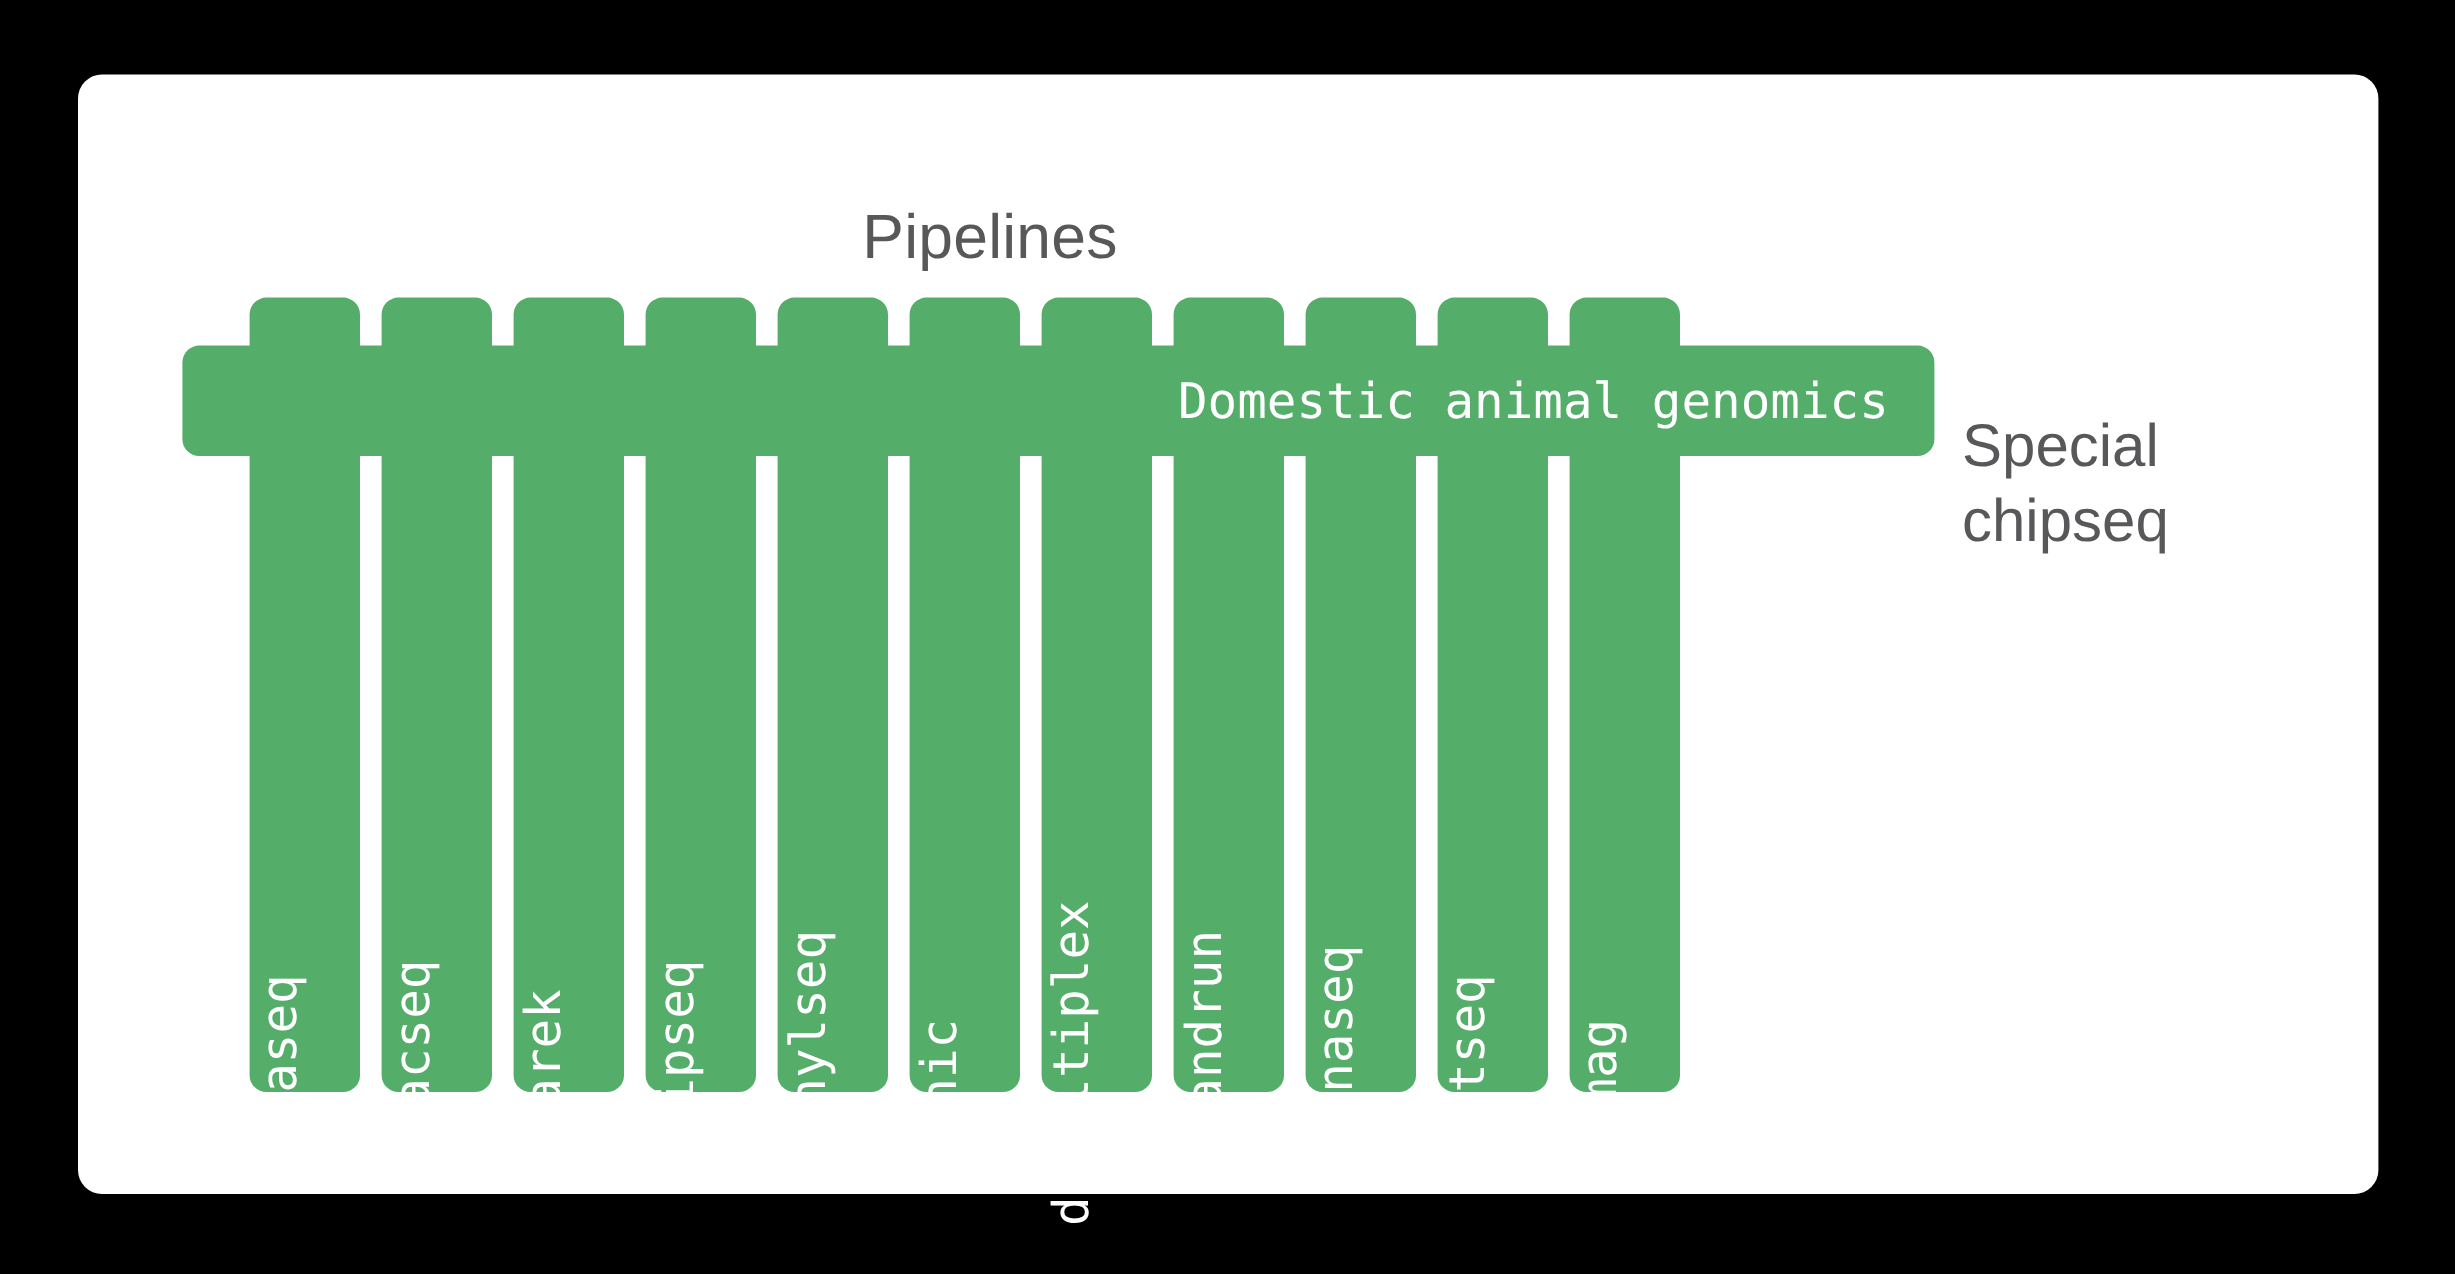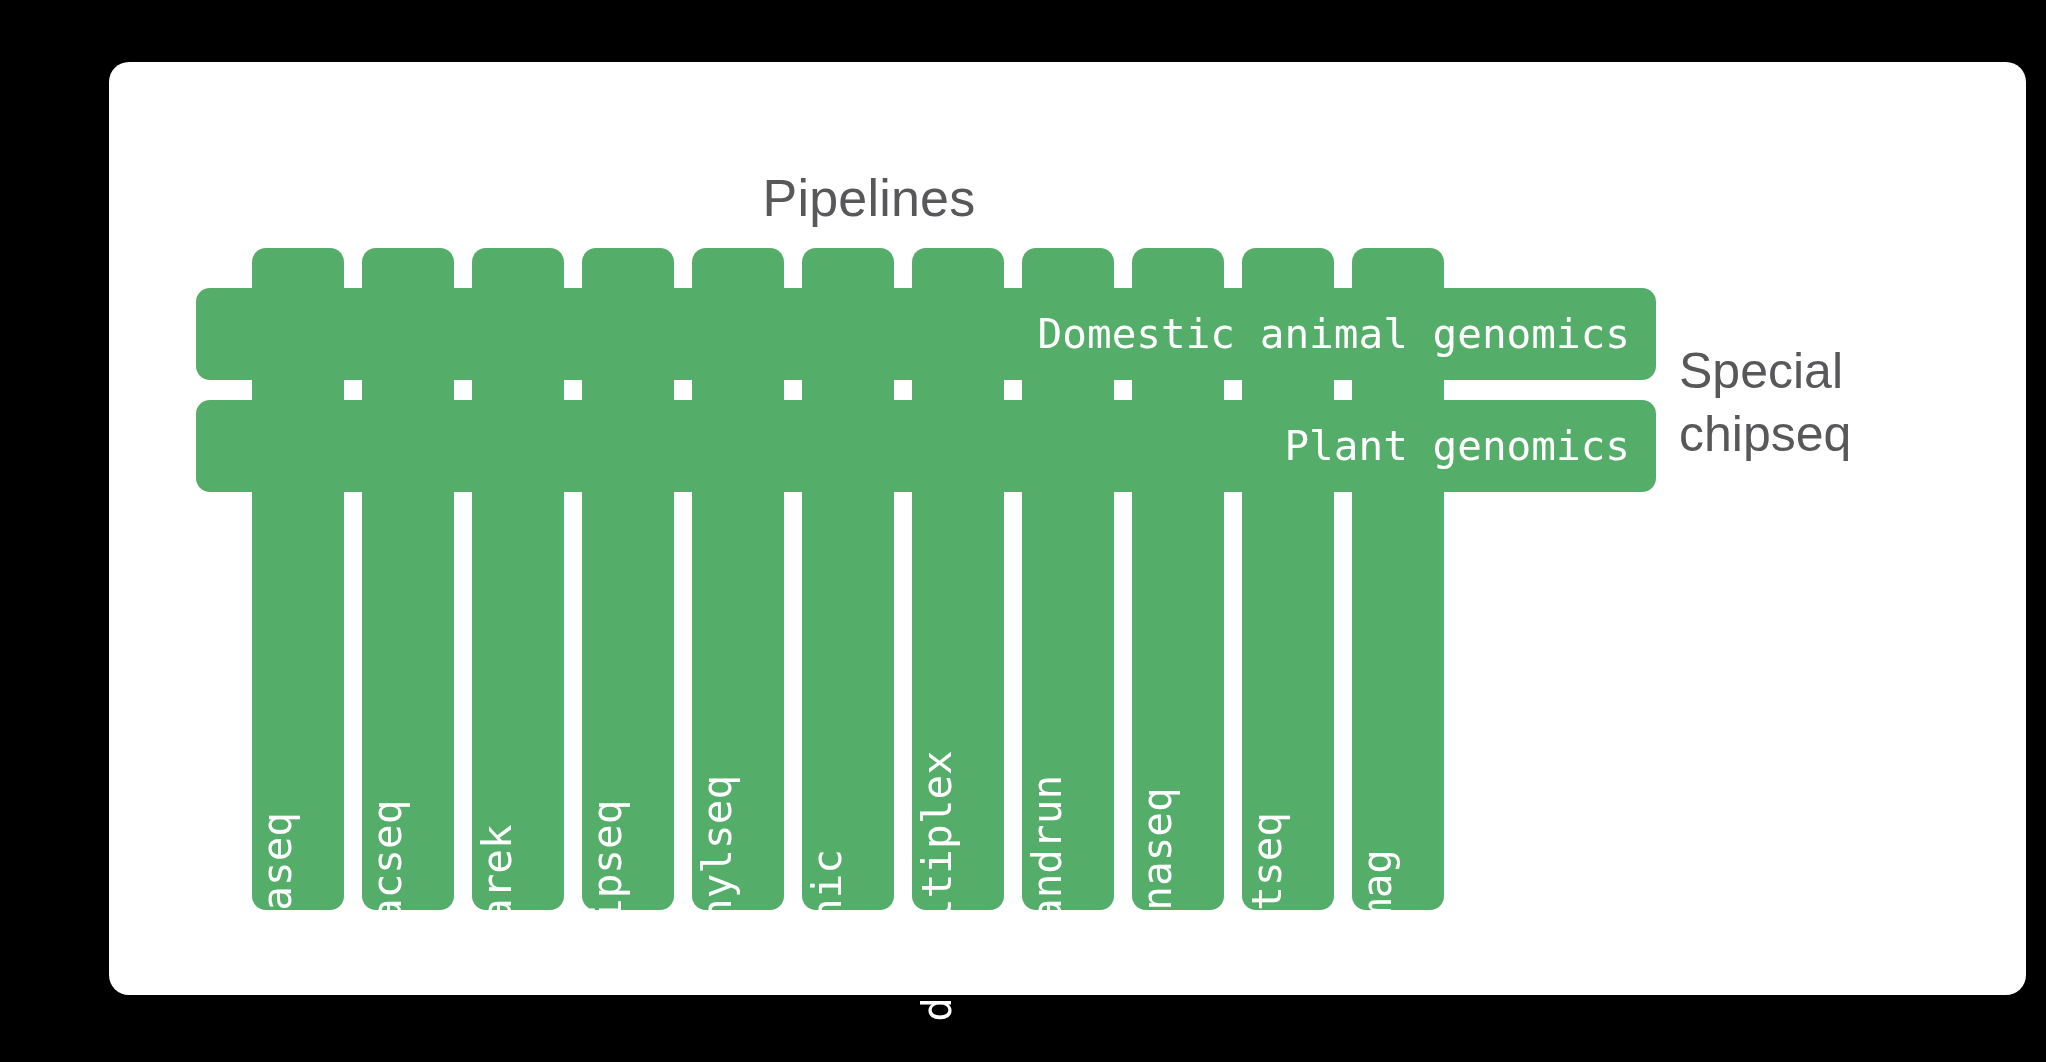--- a/index.html
+++ b/index.html
@@ -12,21 +12,20 @@
     height: 1062px;
     overflow: hidden;
     font-family: "Liberation Sans", sans-serif;
   }
 
   #stage {
     position: relative;
     width: 1668px;
     height: 1062px;
     background: #000000;
-    margin-left: 44px;
   }
 
   
   #card {
     position: absolute;
     left: 65px;
     top: 62px;
     width: 1917px;
     height: 933px;
     background: #ffffff;
@@ -118,21 +117,21 @@
     display: flex;
     align-items: center;
     justify-content: flex-end;
   }
   .sig-bar-label {
     font-family: "DejaVu Sans Mono", "Liberation Mono", monospace;
     font-size: 41px;
     font-weight: 400;
     color: #ffffff;
     white-space: nowrap;
-    padding-right: 26px;
+    padding-right: 38px;
     line-height: 1;
   }
 </style>
 </head>
 <body>
 
 <div id="stage">
   <div id="card">
     <div id="diagram">
 
@@ -195,19 +194,16 @@
       </div>
       <div class="pipeline-col" style="left:1243px">
         <div class="pipeline-label">
           <span>mag</span>
         </div>
       </div>
 
       <div class="sig-bar" style="top:226px">
         <span class="sig-bar-label">Domestic animal genomics</span>
       </div>
-      <div class="sig-bar" style="top:338px">
-        <span class="sig-bar-label">Plant genomics</span>
-      </div>
 
     </div>
   </div>
 </div>
 
 </body></html>

